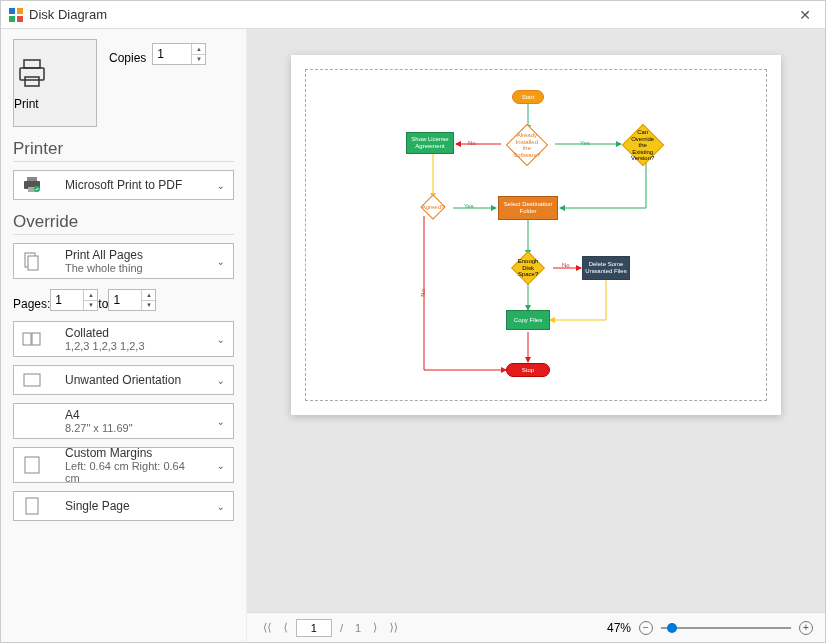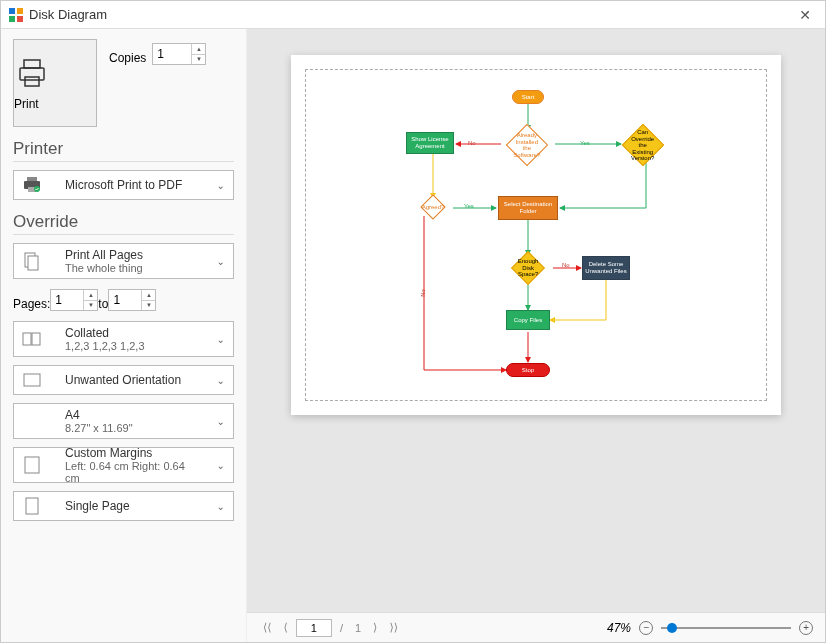--- a/index.html
+++ b/index.html
@@ -255,21 +255,21 @@
   }
   .statusbar .nav span { padding:2px 4px; cursor:pointer; font-size:11px }
   .statusbar .nav input {
     width:36px; height:18px;
     border:1px solid #bbb;
     text-align:center;
     font-size:11px;
   }
   .statusbar .zoom {
     margin-left:auto;
-    display:flex; align-items:center; gap:8px;font-style:italic;
+    display:flex; align-items:center; gap:8px;
   }
   .zoom-btn {
     width:14px; height:14px;
     border:1px solid #777;
     border-radius:50%;
     display:flex;
     align-items:center;
     justify-content:center;
     font-size:10px;
     cursor:pointer;

